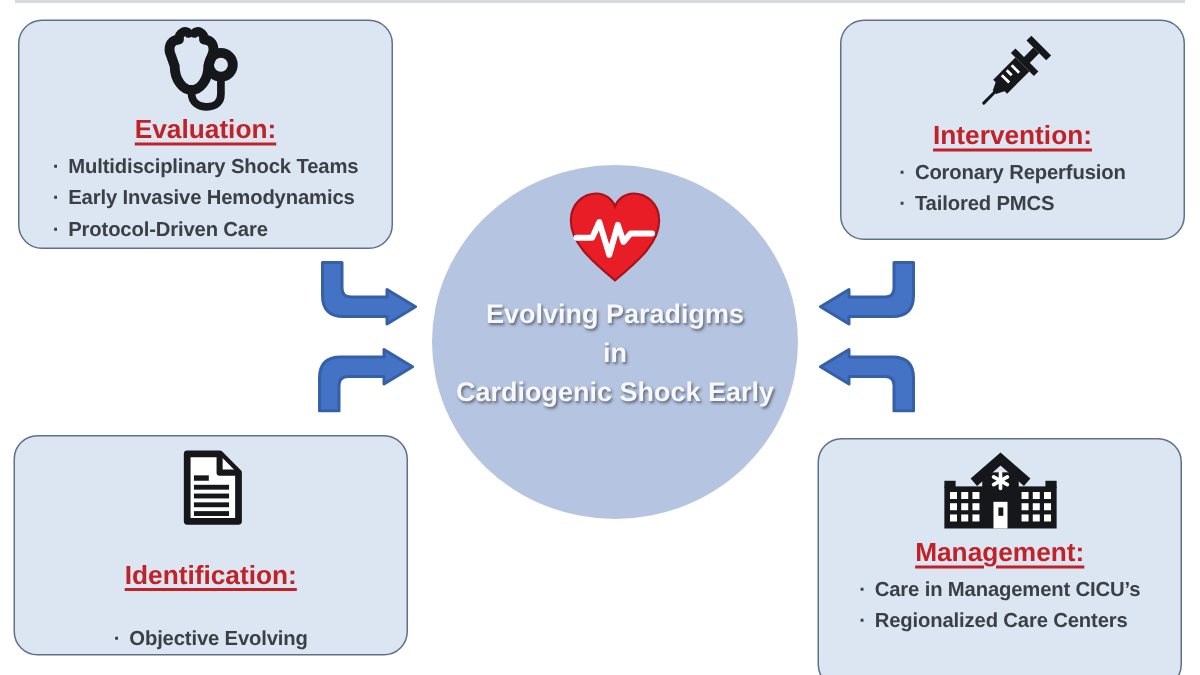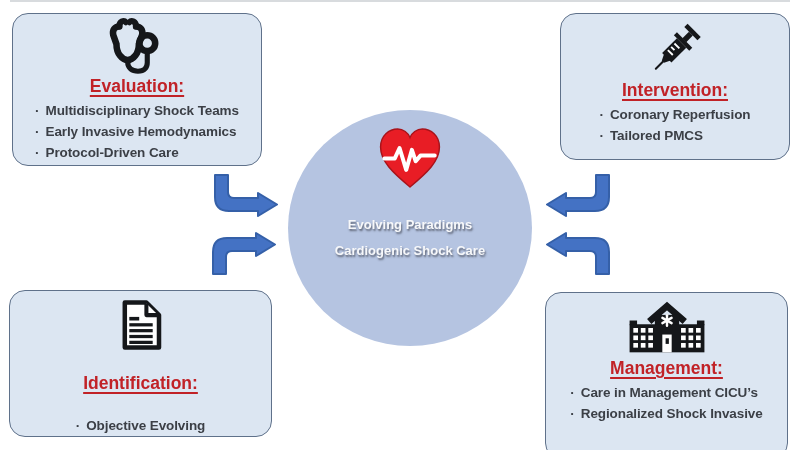--- a/index.html
+++ b/index.html
@@ -30,22 +30,22 @@
     letter-spacing:-0.1px;white-space:nowrap;
   }
   .bullet .dot{margin-right:6px;}
   
   .circle{
     position:absolute;left:288px;top:110px;width:244px;height:236px;border-radius:50%;
     background:var(--circle-fill);
   }
   .heart{position:absolute;left:50%;top:13px;transform:translateX(-50%);}
   .circle-text{
-    position:absolute;top:102px;left:0;width:100%;text-align:center;
-    color:var(--center-text);font-weight:bold;font-size:13px;line-height:26px;
+    position:absolute;top:86px;left:0;width:100%;text-align:center;
+    color:var(--center-text);font-weight:bold;font-size:18px;line-height:26px;
     text-shadow:1px 1.5px 2px rgba(55,58,70,0.7);
   }
   
   .arrow{position:absolute;width:64px;height:44px;}
   .arrow-tl{left:214px;top:174px;}
   .arrow-bl{left:212px;top:231px;transform:scaleY(-1);}
   .arrow-tr{left:546px;top:174px;transform:scaleX(-1);}
   .arrow-br{left:546px;top:231px;transform:scale(-1,-1);}
   .arrow path{fill:var(--arrow-fill);stroke:var(--arrow-outline);stroke-width:2;stroke-linejoin:round;}
   
@@ -144,32 +144,33 @@
         <rect x="61" y="47" width="5" height="5"></rect>
           <rect x="69" y="47" width="5" height="5"></rect>
           <rect x="77" y="47" width="5" height="5"></rect>
         <rect x="41" y="38" width="10" height="19"></rect>
       </g>
       <rect class="ink" x="44.5" y="42" width="3.5" height="6"></rect>
     </svg>
     <div class="heading">Management:</div>
     <div class="bullets">
       <div class="bullet"><span class="dot">·</span><span>Care in Management CICU’s</span></div>
-      <div class="bullet"><span class="dot">·</span><span>Regionalized Shock Invasive</span></div>
+      <div class="bullet"><span class="dot">·</span><span>Regionalized Care Centers</span></div>
     </div>
   </div>
 
   <div class="circle">
     <svg class="heart" width="76" height="69" viewBox="0 0 80 72">
       <path d="M40,67 C22,52 9,40 9,25 C9,13 18,6 27,6 C33,6 38,10 40,15 C42,10 47,6 53,6 C62,6 71,13 71,25 C71,40 58,52 40,67 Z" fill="var(--heart)" stroke="var(--heart-outline)" stroke-width="1.5"></path>
       <polyline class="wht-s" stroke-width="4.2" stroke-linecap="round" stroke-linejoin="round" points="13,37 24,37 29,26 36,49 42,28 46,40 51,34 66,34"></polyline>
     </svg>
     <div class="circle-text">
       <div>Evolving Paradigms</div>
-      <div>Cardiogenic Shock Care</div>
+      <div>in</div>
+      <div>Cardiogenic Shock Early</div>
     </div>
   </div>
 
   <svg class="arrow arrow-tl" viewBox="0 0 64 44">
     <path d="M1,1 L14,1 L14,18 Q14,24 20,24 L44,24 L44,19 L63,30.5 L44,42 L44,37 L15,37 Q1,37 1,23 Z"></path>
   </svg>
   <svg class="arrow arrow-bl" viewBox="0 0 64 44">
     <path d="M1,1 L14,1 L14,18 Q14,24 20,24 L44,24 L44,19 L63,30.5 L44,42 L44,37 L15,37 Q1,37 1,23 Z"></path>
   </svg>
   <svg class="arrow arrow-tr" viewBox="0 0 64 44">

